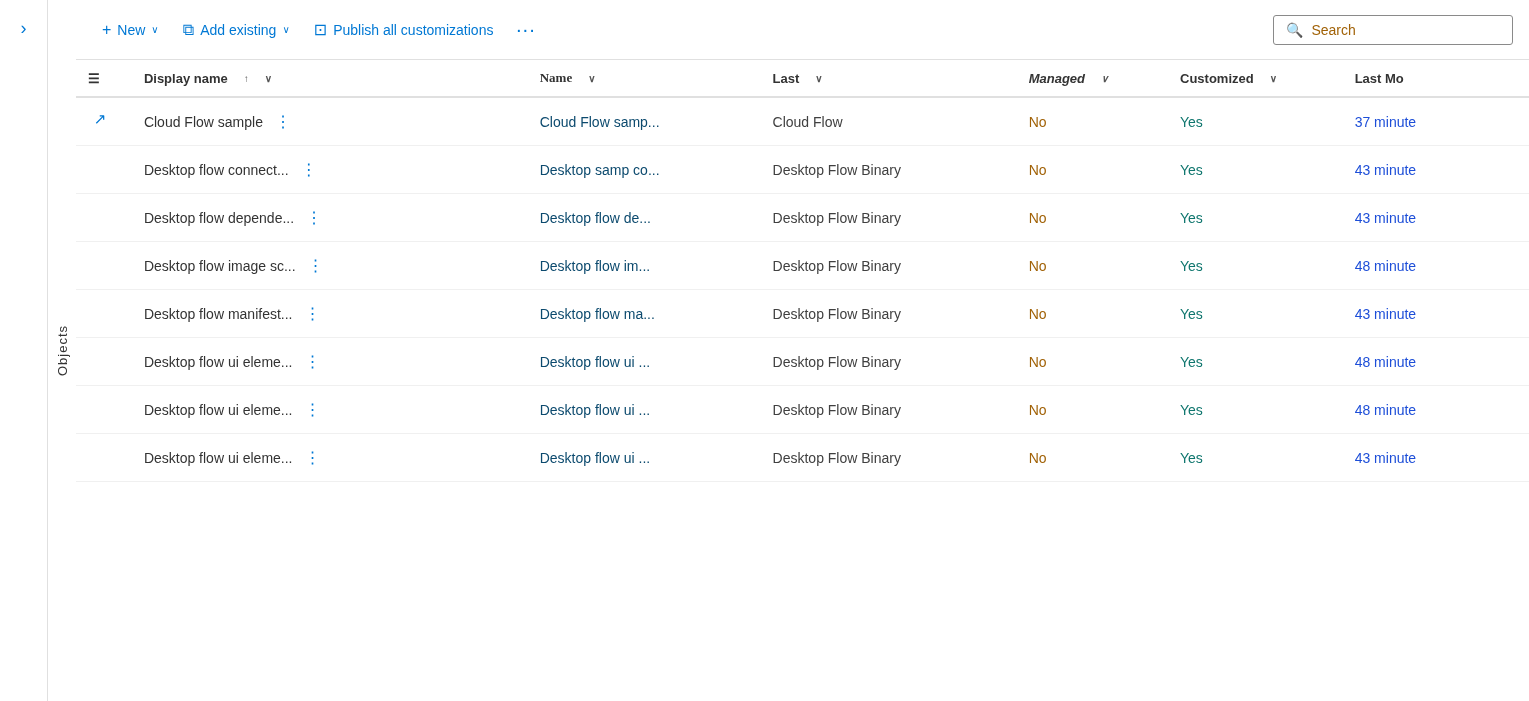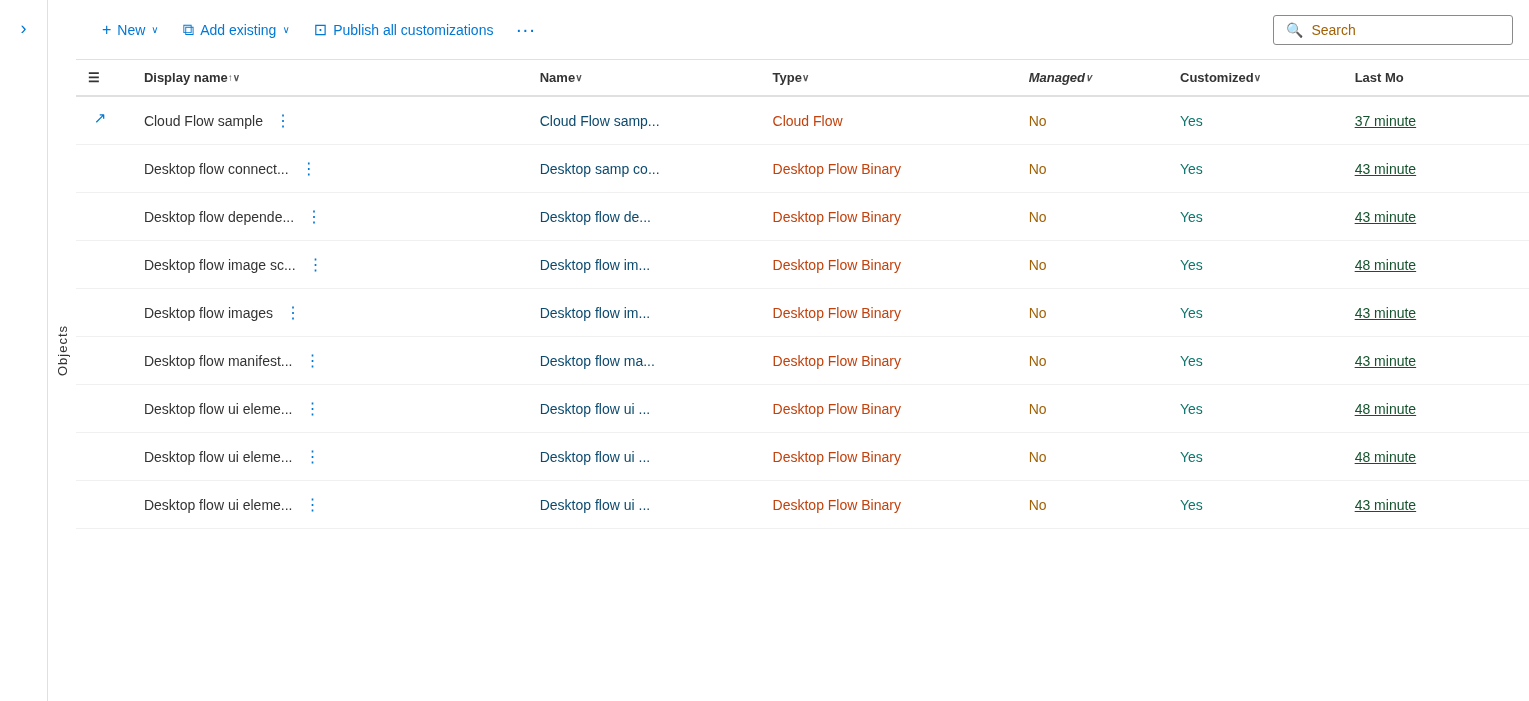--- a/index.html
+++ b/index.html
@@ -96,50 +96,50 @@
       padding: 10px 12px;
       text-align: left;
       font-weight: 600;
       font-size: 13px;
       color: #333;
       background: #fff;
       white-space: nowrap;
       user-select: none;
       cursor: pointer;
     }
-    thead th .col-header { display: flex; align-items: center; gap: 0; }
+    thead th .col-header { display: flex; align-items: center; gap: 16px; }
     thead th .sort-icon { font-size: 10px; color: #555; }
     thead th .chevron-icon { font-size: 10px; color: #555; }
 
     .col-icon { width: 48px; }
     .col-display { width: 340px; }
-    .col-name { width: 200px; }
+    .col-name { width: 200px; font-family: Liberation Serif, serif; }
     .col-type { width: 220px; }
     .col-managed { width: 130px; font-style: italic; }
     .col-customized { width: 150px; }
     .col-lastmod { width: 160px; }
 
     tbody tr { border-bottom: 1px solid #f0f0f0; }
 
     tbody td { padding: 12px 12px; font-size: 14px; vertical-align: middle; }
 
     .td-icon { color: #888; font-size: 16px; display: flex; justify-content: center; align-items: center; }
     .td-display-name { color: #333; font-weight: 400; }
     .td-menu-btn {
       color: #0078d4;
       font-size: 16px;
       cursor: pointer;
       padding: 2px 6px;
       border-radius: 3px;
     }
     .name-cell { color: #0c4a6e; }
-    .type-cell { color: #c2410c; }
+    .type-cell { color: #404040; }
     .managed-cell { color: #a16207; }
     .customized-cell { color: #0f766e; }
-    .lastmod-cell { color: #14532d; text-decoration: underline; }
+    .lastmod-cell { color: #1d4ed8; }
 
     .display-name-wrapper { display: flex; align-items: center; gap: 6px; }
 
     .row-icon-cell { width: 48px; text-align: center; }
   </style>
 </head>
 <body>
 
 <div class="app-container">
 
@@ -194,21 +194,21 @@
               </div>
             </th>
             <th class="col-name">
               <div class="col-header">
                 <span>Name</span>
                 <span class="chevron-icon">∨</span>
               </div>
             </th>
             <th class="col-type">
               <div class="col-header">
-                <span>Type</span>
+                <span>Last</span>
                 <span class="chevron-icon">∨</span>
               </div>
             </th>
             <th class="col-managed">
               <div class="col-header">
                 <span>Managed</span>
                 <span class="chevron-icon">∨</span>
               </div>
             </th>
             <th class="col-customized">
@@ -280,34 +280,20 @@
               <td><span class="name-cell">Desktop flow im...</span></td>
               <td><span class="type-cell">Desktop Flow Binary</span></td>
               <td><span class="managed-cell">No</span></td>
               <td><span class="customized-cell">Yes</span></td>
               <td><span class="lastmod-cell">48 minute</span></td>
             </tr>
             <tr>
               <td class="row-icon-cell td-icon"></td>
               <td>
       <div class="display-name-wrapper">
-        <span class="td-display-name">Desktop flow images</span>
-        <span class="td-menu-btn">⋮</span>
-      </div>
-              </td>
-              <td><span class="name-cell">Desktop flow im...</span></td>
-              <td><span class="type-cell">Desktop Flow Binary</span></td>
-              <td><span class="managed-cell">No</span></td>
-              <td><span class="customized-cell">Yes</span></td>
-              <td><span class="lastmod-cell">43 minute</span></td>
-            </tr>
-            <tr>
-              <td class="row-icon-cell td-icon"></td>
-              <td>
-      <div class="display-name-wrapper">
         <span class="td-display-name">Desktop flow manifest...</span>
         <span class="td-menu-btn">⋮</span>
       </div>
               </td>
               <td><span class="name-cell">Desktop flow ma...</span></td>
               <td><span class="type-cell">Desktop Flow Binary</span></td>
               <td><span class="managed-cell">No</span></td>
               <td><span class="customized-cell">Yes</span></td>
               <td><span class="lastmod-cell">43 minute</span></td>
             </tr>

